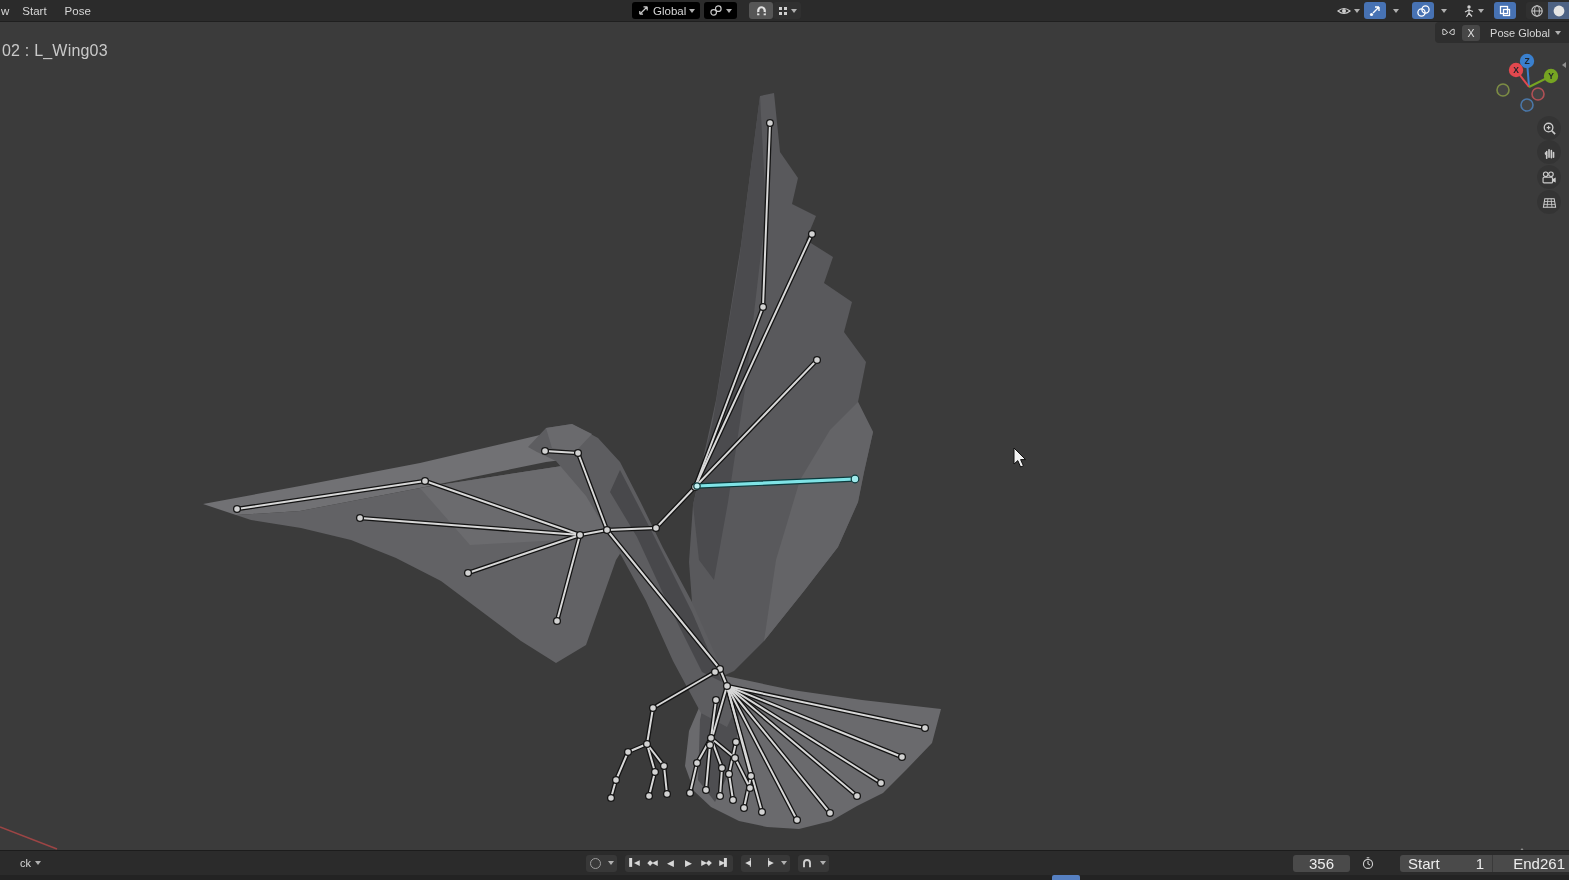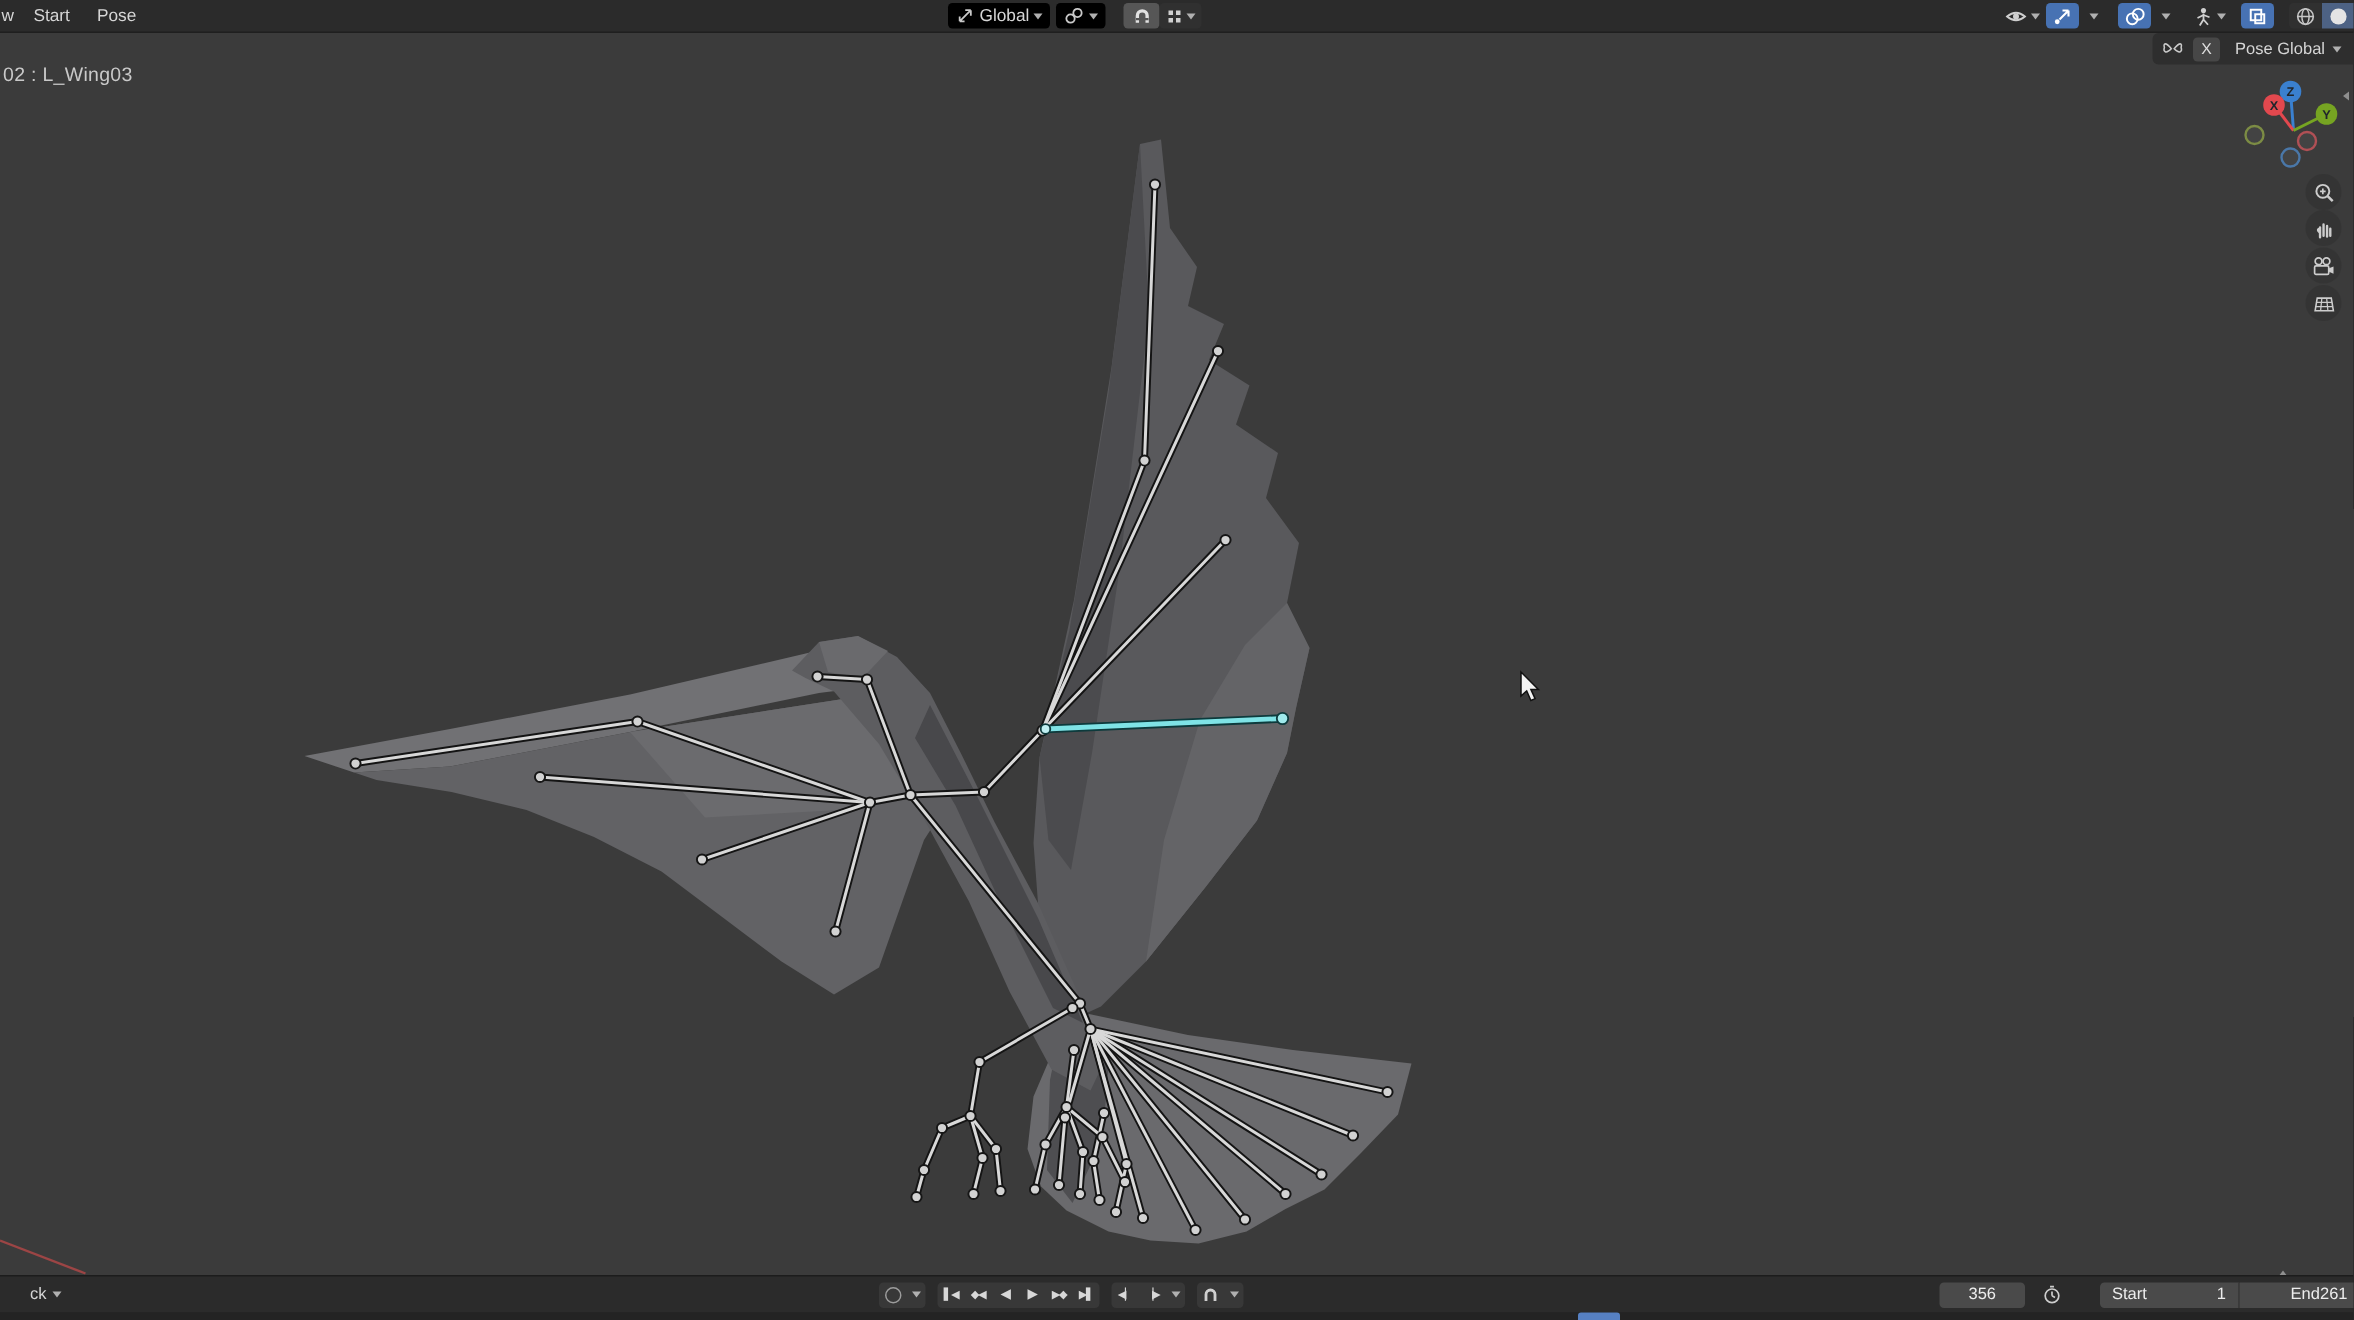--- a/index.html
+++ b/index.html
@@ -23,34 +23,34 @@
   .chev-left{transform:rotate(90deg);}
   svg.icon{display:block;}
   
   #toolrow{right:0;top:22px;height:21px;background:#2e2e2e;border-radius:4px 0 0 4px;
            display:flex;align-items:center;padding:0 8px 0 6px;gap:6px;font-size:11px;z-index:25;}
   .xbtn{background:#474747;border-radius:3px;height:16px;min-width:18px;display:flex;align-items:center;
         justify-content:center;font-size:10.5px;color:#e0e0e0;}
   
   #viewport{left:0;top:22px;width:1569px;height:828px;background:#3b3b3b;z-index:1;}
   #scene{position:absolute;left:0;top:0;z-index:2;}
-  #bone-label{left:2px;top:42px;font-size:13px;color:#c9c9c9;z-index:10;letter-spacing:.2px;}
+  #bone-label{left:2px;top:42px;font-size:16px;color:#c9c9c9;z-index:10;letter-spacing:.2px;}
   .navbtn{width:24px;height:24px;border-radius:12px;background:rgba(52,52,52,.85);display:flex;
           align-items:center;justify-content:center;z-index:12;}
   #region-toggle-right{right:2px;top:53px;z-index:12;}
   #region-toggle-bottom{left:1519px;top:838px;z-index:12;}
   .chev-dim{border-top-color:#8f8f8f;}
   
   #timeline{left:0;top:850px;width:1569px;height:24px;background:#2b2b2b;border-top:1px solid #1c1c1c;
             display:flex;align-items:center;font-size:11px;z-index:30;}
   .tgroup{display:flex;align-items:center;background:#383838;border-radius:3px;height:17px;overflow:hidden;}
   .tbtn{width:18px;height:17px;display:flex;align-items:center;justify-content:center;color:#d8d8d8;}
   .glyph{font-family:"DejaVu Sans",sans-serif;font-size:7.5px;letter-spacing:-1px;line-height:1;}
   .field{background:#4a4a4a;height:17px;display:flex;align-items:center;border-radius:3px;
-         color:#ededed;font-size:11px;}
+         color:#ededed;font-size:15px;}
   .ring{width:9px;height:9px;border:1.5px solid #9c9c9c;border-radius:50%;}
   #bottomstrip{left:0;top:875px;width:1569px;height:5px;background:#232323;z-index:30;}
   #playhead{position:absolute;top:0;height:5px;background:#5680c2;border-radius:2px 2px 0 0;}
 </style>
 </head>
 <body>
 
 <div id="topbar" class="abs">
   <div class="menu" style="padding:0 4px 0 1px;">w</div>
   <div class="menu">Start</div>

